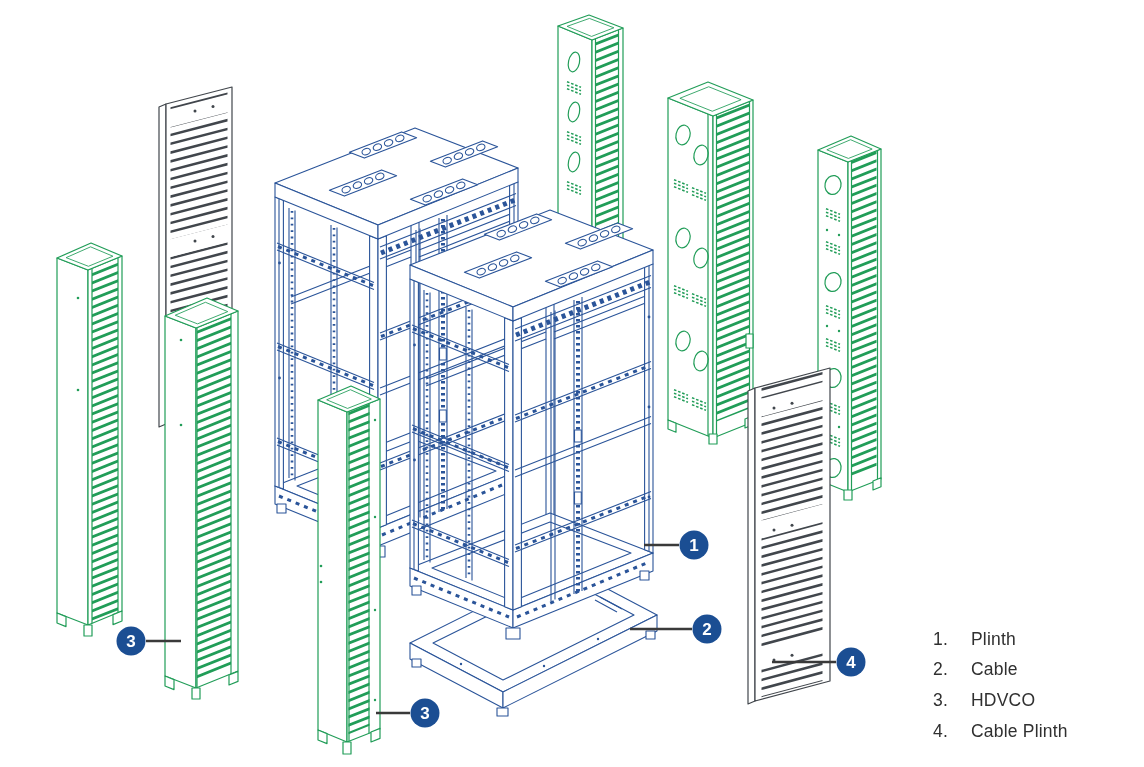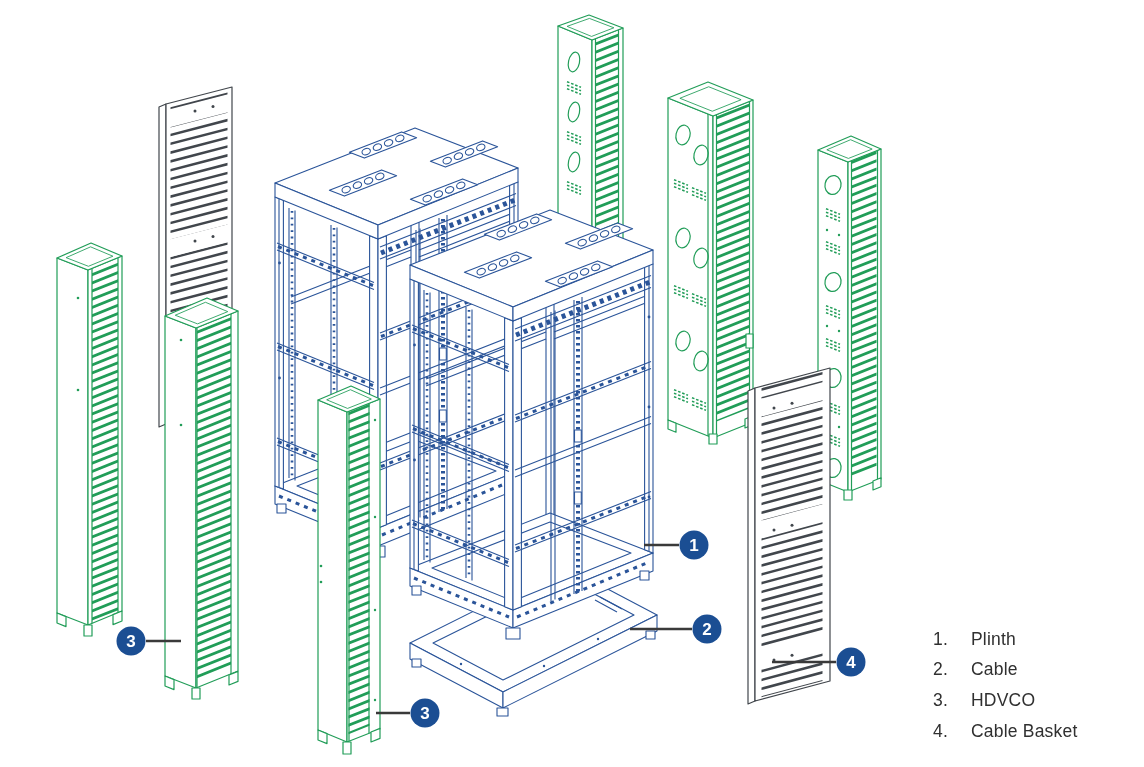--- a/index.html
+++ b/index.html
@@ -324,16 +324,16 @@
   <div class="lrow">
     <span class="lnum">2.</span>
     <span class="llab">Cable</span>
   </div>
   <div class="lrow">
     <span class="lnum">3.</span>
     <span class="llab">HDVCO</span>
   </div>
   <div class="lrow">
     <span class="lnum">4.</span>
-    <span class="llab">Cable Basket</span>
+    <span class="llab">Cable Plinth</span>
   </div>
 </div>
 </div>
 
 </body></html>

